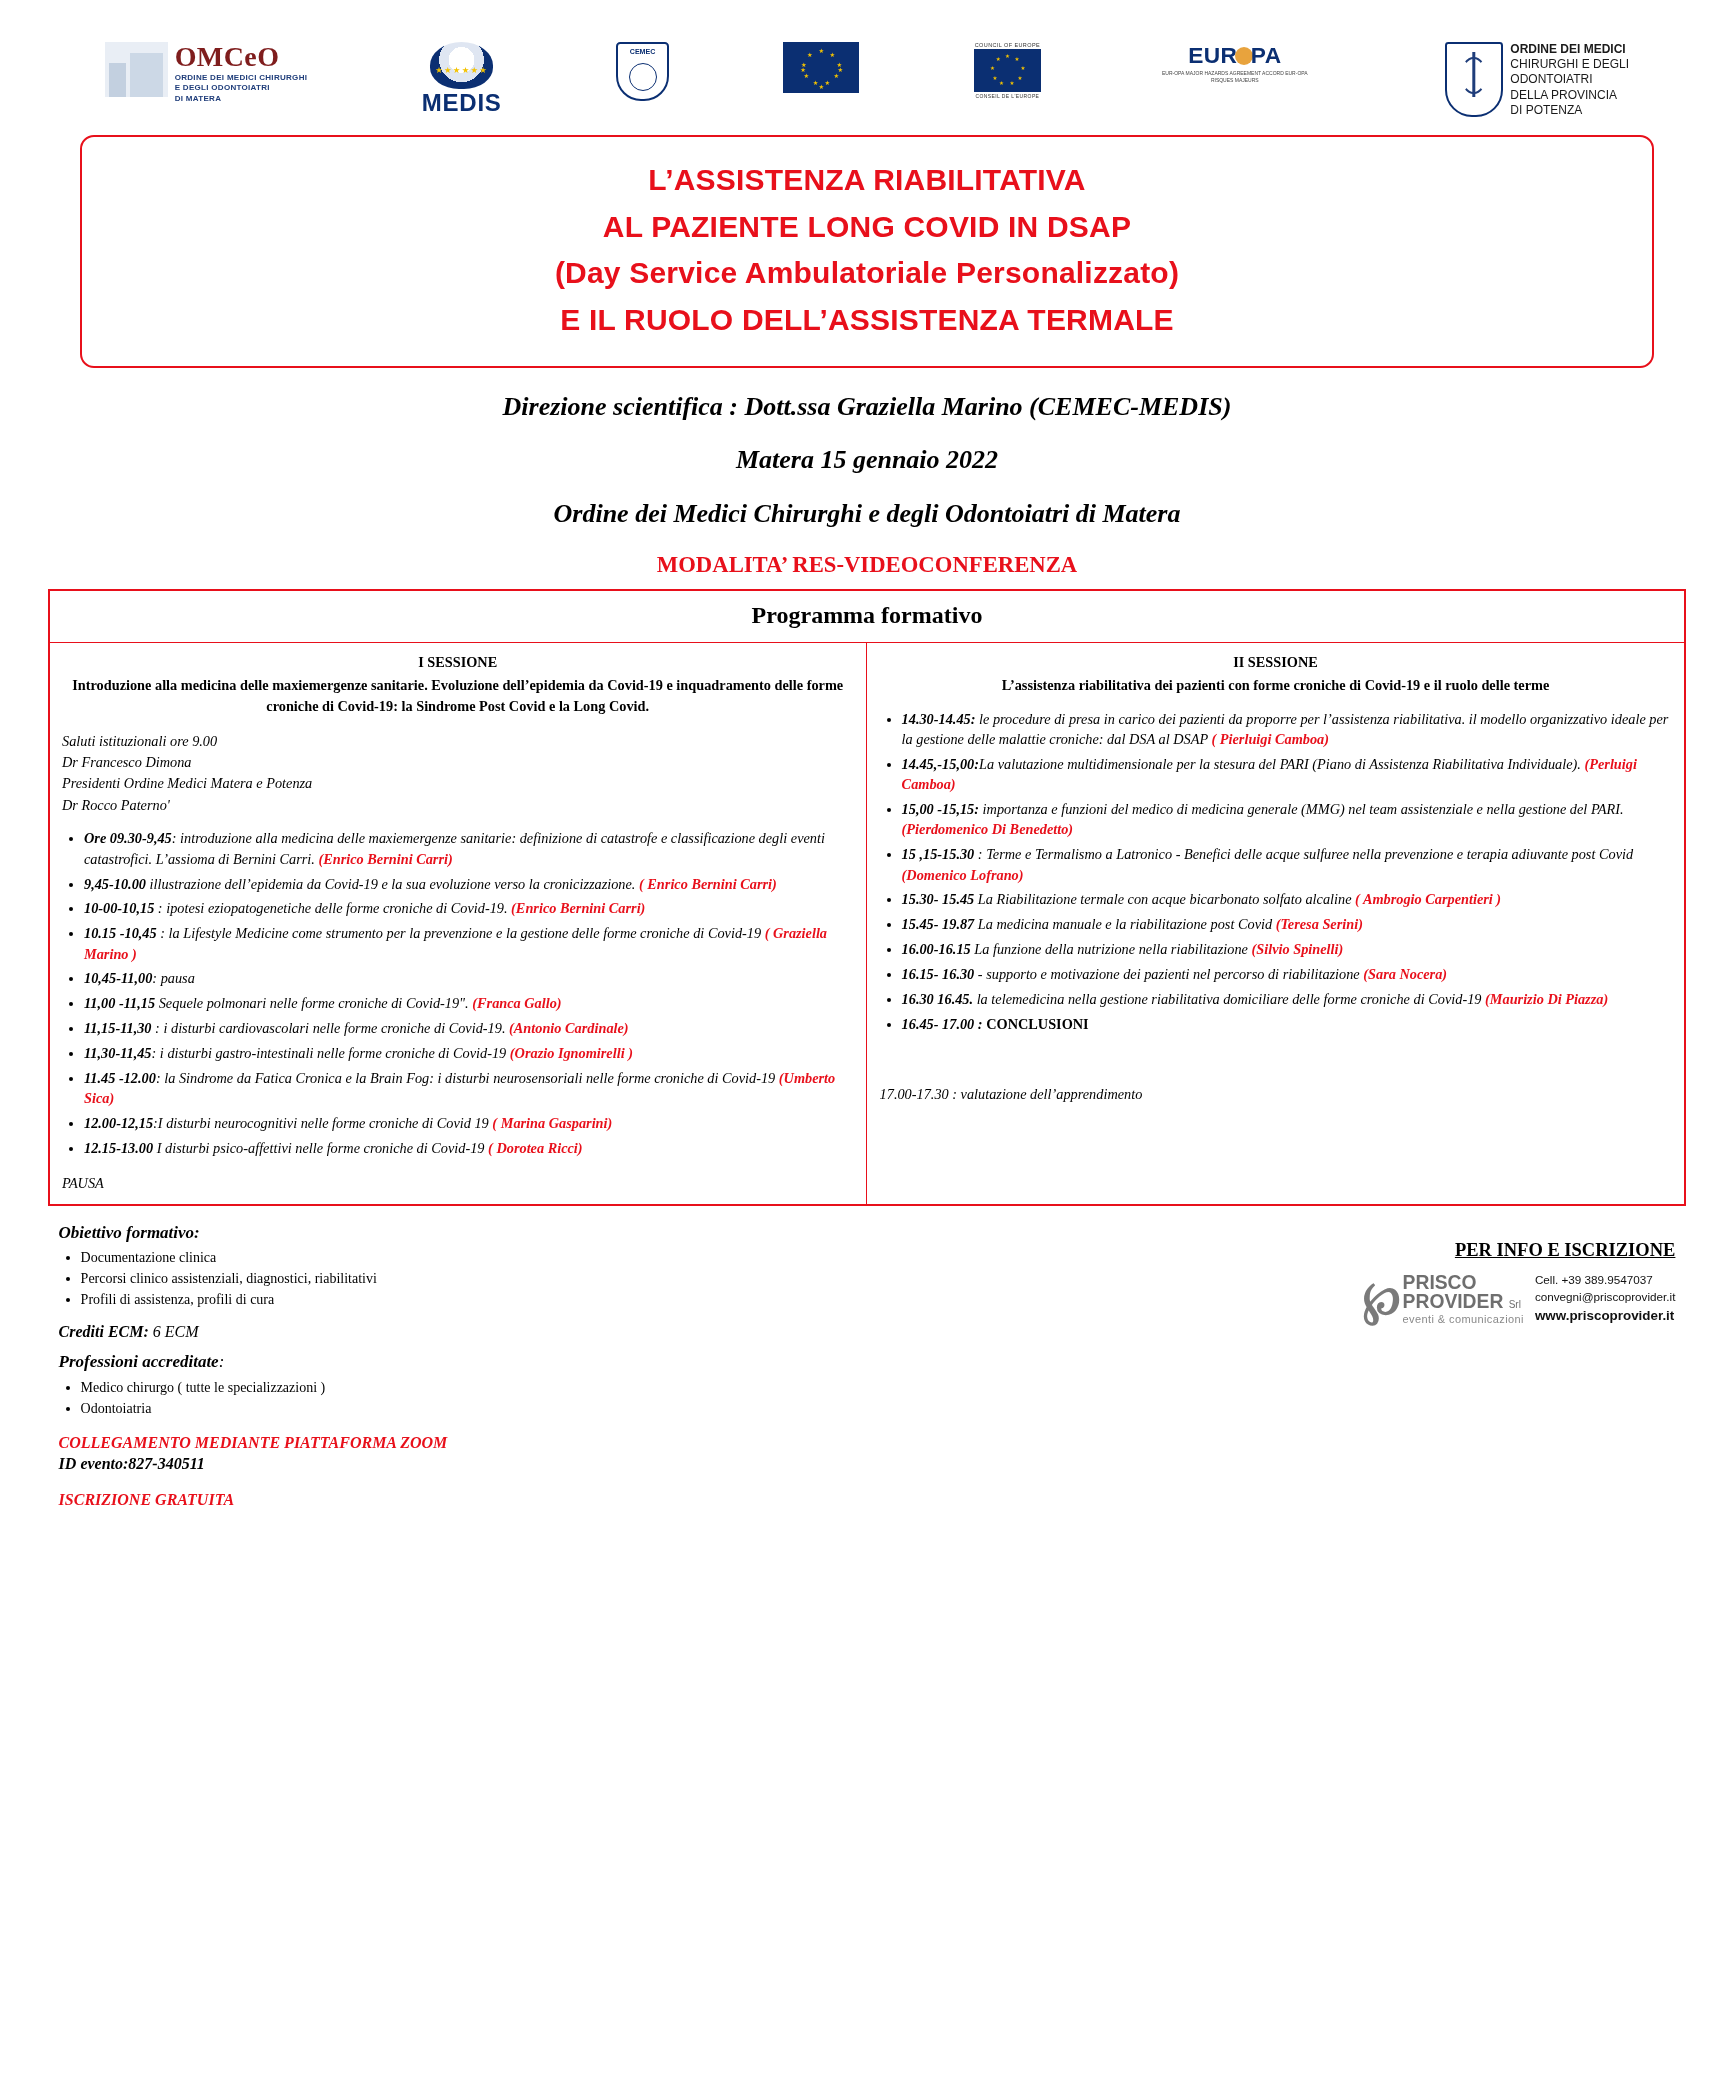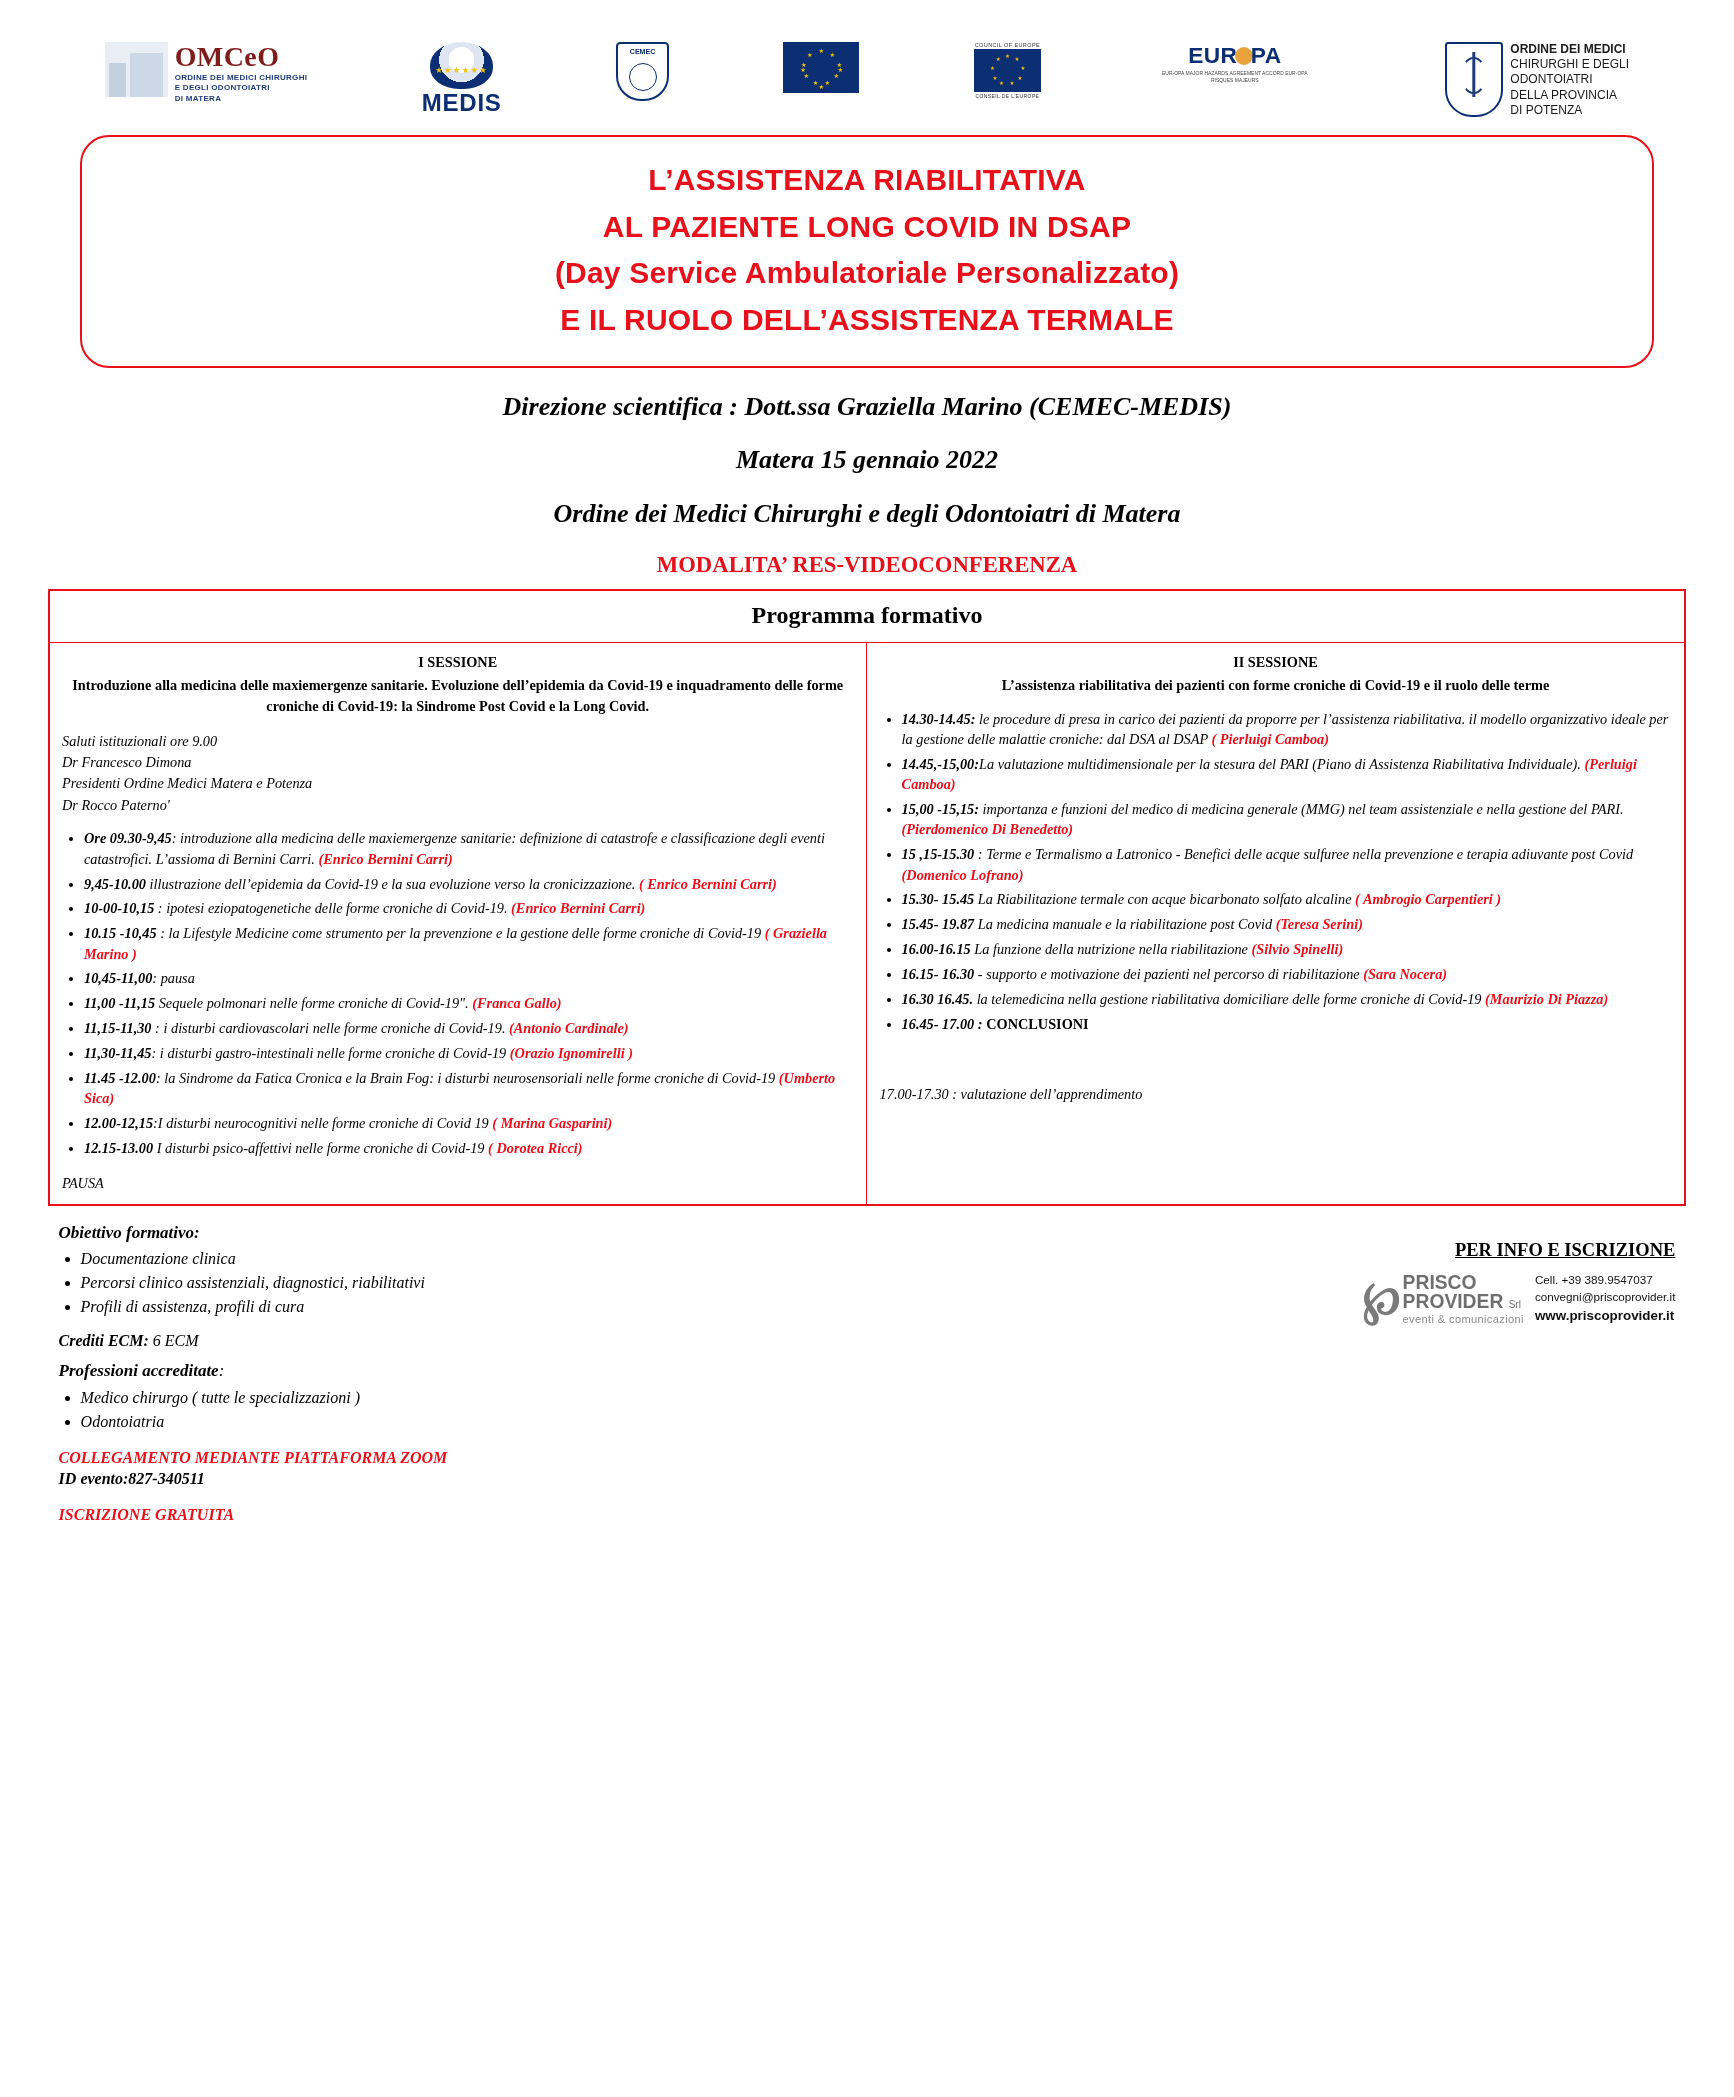--- a/index.html
+++ b/index.html
@@ -168,21 +168,21 @@
   .potenza-text {
     font-family: "Liberation Sans", sans-serif;
     font-size: 12px; color: #1b1b1b; line-height: 1.28; font-weight: 500;
   }
   .potenza-text .l1 { font-weight: bold; }
 
   
   .title-box {
     margin: 12.6px 34px 0 34px;
     border: 2.5px solid #e8101b;
-    border-radius: 29px;
+    border-radius: 14px;
     padding: 20px 17px 22.7px 17px;
     text-align: center;
   }
   .title-box div {
     color: #e8101b;
     font-family: "Liberation Sans", sans-serif;
     font-weight: bold;
     font-size: 30px;
     line-height: 1.55;
     letter-spacing: 0.2px;
@@ -258,22 +258,21 @@
   .footer { margin-top: 17px; position: relative; padding: 0 12.6px; }
   .foot-h {
     font-family: "Liberation Serif", serif;
     font-weight: bold; font-style: italic;
     font-size: 17px;
     margin-bottom: 4.2px;
   }
   ul.foot-list {
     margin: 0 0 12.6px 0;
     padding-left: 22px;
-    font-size: 16px;
-    font-style: italic;
+    font-size: 14px;
     line-height: 1.5;
   }
   .foot-line {
     font-size: 16px;
     font-style: italic;
     font-weight: bold;
     margin-bottom: 11.7px;
   }
   .foot-line .norm { font-weight: normal; font-style: italic; }
   .foot-red {

